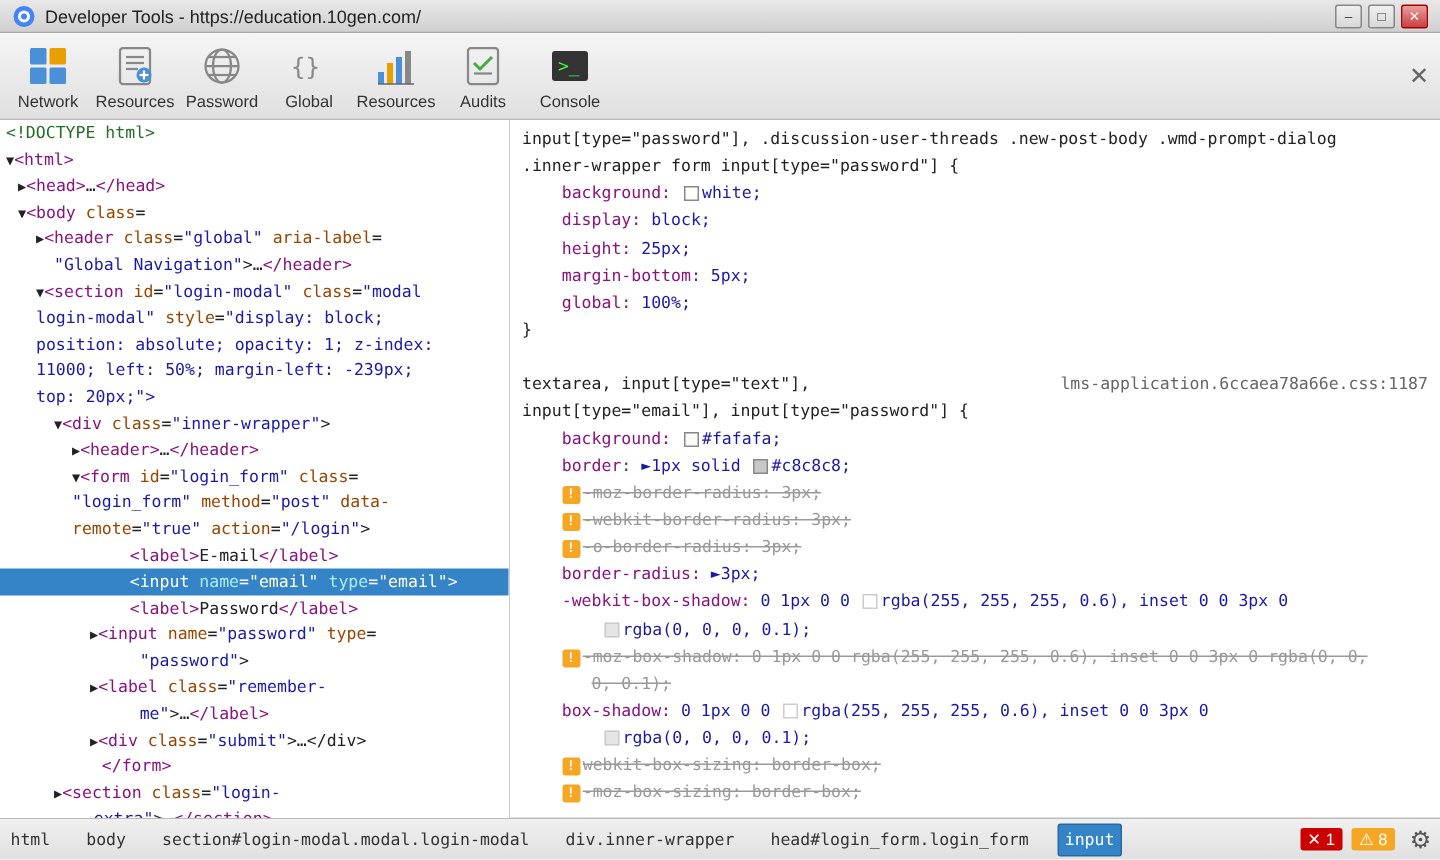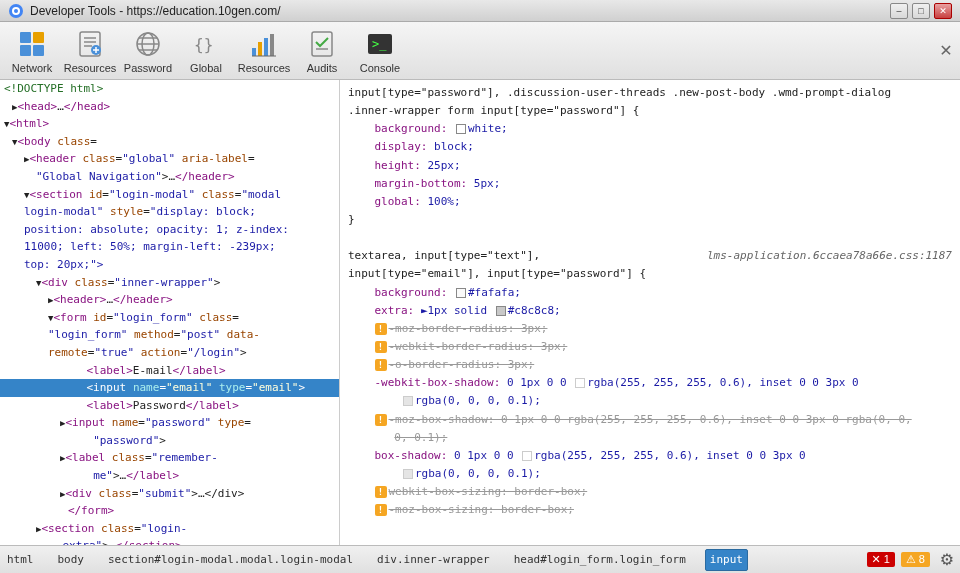--- a/index.html
+++ b/index.html
@@ -155,21 +155,21 @@
     .right-panel::-webkit-scrollbar-track { background: #f0f0f0; }
     .right-panel::-webkit-scrollbar-thumb { background: #bbb; }
 
     .css-line {
       padding: 0 8px;
       white-space: nowrap;
     }
     .css-selector { color: #222; }
     .css-prop { color: #881280; }
     .css-val { color: #1a1aa6; }
-    .css-file { color: #666; font-style: italic; }
+    .css-file { color: #666; }
     .strikethrough { text-decoration: line-through; color: #999; }
     .warning-icon {
       display: inline-block;
       width: 12px;
       height: 12px;
       background: #f5a623;
       border-radius: 2px;
       color: white;
       font-size: 9px;
       text-align: center;
@@ -360,26 +360,26 @@
   <button class="toolbar-close-btn">✕</button>
 </div>
 
 <div class="main-area">
 
   <div class="left-panel">
 
     <div class="tree-line">
       <span class="comment">&lt;!DOCTYPE html&gt;</span>
     </div>
+    <div class="tree-line">
+      <span class="triangle">▼</span><span class="tag">&lt;html&gt;</span>
+    </div>
     <div class="tree-line indent1">
       <span class="triangle">▶</span><span class="tag">&lt;head&gt;</span><span>…</span><span class="tag">&lt;/head&gt;</span>
     </div>
-    <div class="tree-line">
-      <span class="triangle">▼</span><span class="tag">&lt;html&gt;</span>
-    </div>
     <div class="tree-line indent1">
       <span class="triangle">▼</span><span class="tag">&lt;body</span> <span class="attr">class</span><span>=</span>
     </div>
     <div class="tree-line indent2">
       <span class="triangle">▶</span><span class="tag">&lt;header</span> <span class="attr">class</span><span>=</span><span class="attr-val">"global"</span> <span class="attr">aria-label</span><span>=</span>
     </div>
     <div class="tree-line indent3">
       <span class="attr-val">"Global Navigation"</span><span>&gt;</span><span>…</span><span class="tag">&lt;/header&gt;</span>
     </div>
     <div class="tree-line indent2">
@@ -477,30 +477,33 @@
     <div class="css-line">
       <span class="css-selector">textarea, input[type="text"],</span> <span style="float:right;" class="css-file">lms-application.6ccaea78a66e.css:1187</span>
     </div>
     <div class="css-line">
       <span class="css-selector">input[type="email"], input[type="password"] {</span>
     </div>
     <div class="css-line">
       &nbsp;&nbsp;&nbsp;&nbsp;<span class="css-prop">background:</span> <span class="color-swatch" style="background:#fafafa;"></span><span class="css-val">#fafafa;</span>
     </div>
     <div class="css-line">
-      &nbsp;&nbsp;&nbsp;&nbsp;<span class="css-prop">extra:</span> <span class="css-val">►</span><span class="css-val">1px solid </span><span class="color-swatch" style="background:#c8c8c8;"></span><span class="css-val">#c8c8c8;</span>
+      &nbsp;&nbsp;&nbsp;&nbsp;<span class="css-prop">border:</span> <span class="css-val">►</span><span class="css-val">1px solid </span><span class="color-swatch" style="background:#c8c8c8;"></span><span class="css-val">#c8c8c8;</span>
     </div>
     <div class="css-line">
       &nbsp;&nbsp;&nbsp;&nbsp;<span class="warning-icon">!</span><span class="strikethrough">-moz-border-radius: 3px;</span>
     </div>
     <div class="css-line">
       &nbsp;&nbsp;&nbsp;&nbsp;<span class="warning-icon">!</span><span class="strikethrough">-webkit-border-radius: 3px;</span>
     </div>
     <div class="css-line">
       &nbsp;&nbsp;&nbsp;&nbsp;<span class="warning-icon">!</span><span class="strikethrough">-o-border-radius: 3px;</span>
+    </div>
+    <div class="css-line">
+      &nbsp;&nbsp;&nbsp;&nbsp;<span class="css-prop">border-radius:</span> <span class="css-val">►</span><span class="css-val">3px;</span>
     </div>
     <div class="css-line">
       &nbsp;&nbsp;&nbsp;&nbsp;<span class="css-prop">-webkit-box-shadow:</span> <span class="css-val">0 1px 0 0 </span><span class="color-swatch" style="background:rgba(255,255,255,0.6); border:1px solid #ccc;"></span><span class="css-val">rgba(255, 255, 255, 0.6), inset 0 0 3px 0</span>
     </div>
     <div class="css-line">
       &nbsp;&nbsp;&nbsp;&nbsp;&nbsp;&nbsp;&nbsp;&nbsp;<span class="color-swatch" style="background:rgba(0,0,0,0.1); border:1px solid #ccc;"></span><span class="css-val">rgba(0, 0, 0, 0.1);</span>
     </div>
     <div class="css-line">
       &nbsp;&nbsp;&nbsp;&nbsp;<span class="warning-icon">!</span><span class="strikethrough">-moz-box-shadow: 0 1px 0 0 rgba(255, 255, 255, 0.6), inset 0 0 3px 0 rgba(0, 0,</span>
     </div>

